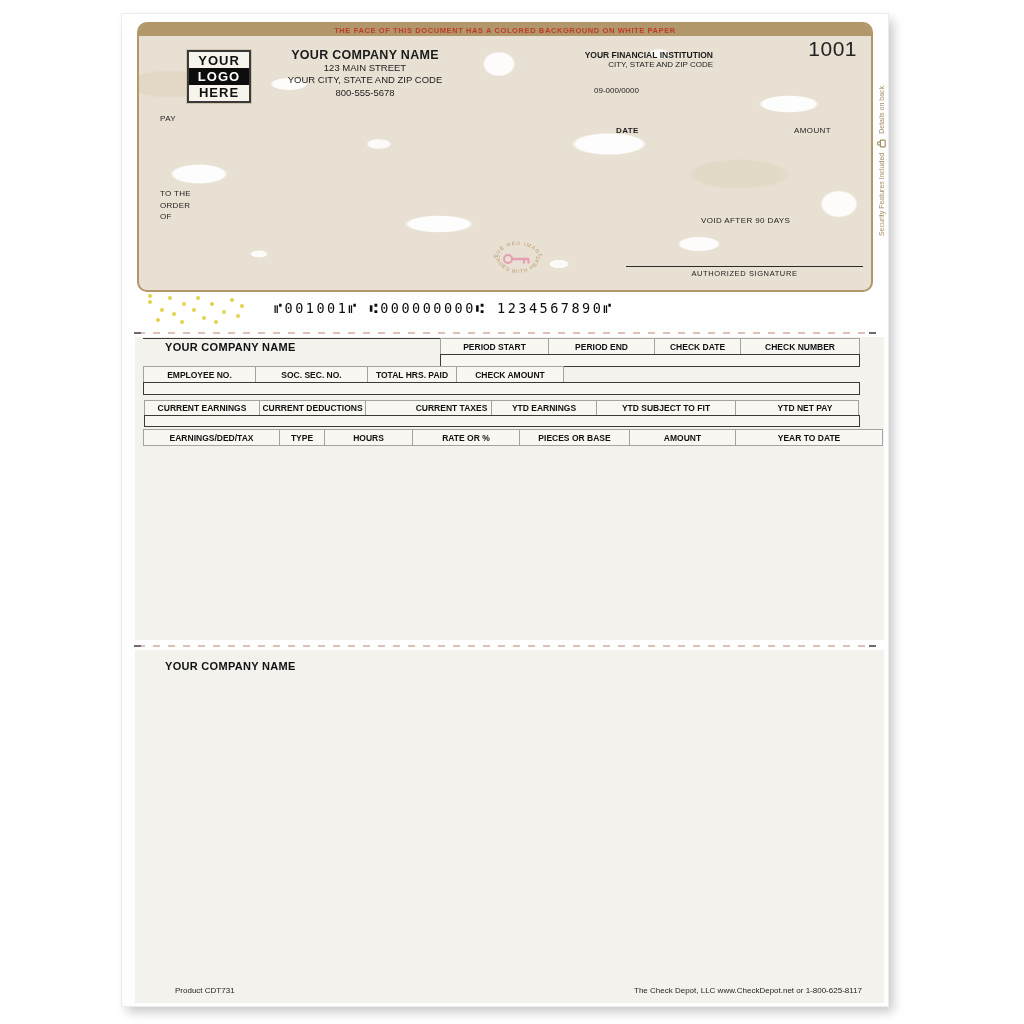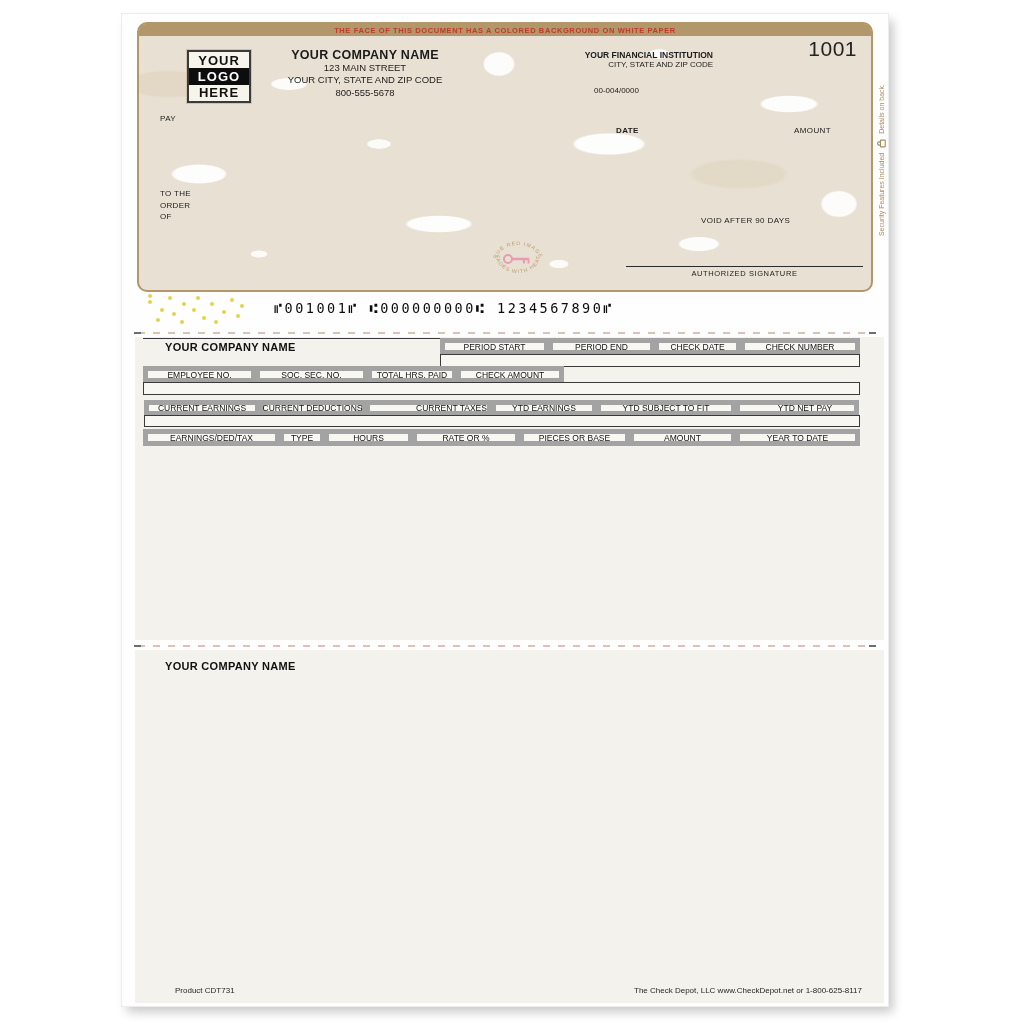--- a/index.html
+++ b/index.html
@@ -90,23 +90,23 @@
   .stub1 { position:absolute; left:13px; top:323px; width:749px; height:303px; background:#f3f2ec; }
   .stub2 { position:absolute; left:13px; top:636px; width:749px; height:353px; background:#f3f2ec; }
 
   .stub-company { position:absolute; font-size:11px; font-weight:bold; color:#111; letter-spacing:.3px; }
   .stub1-company { left:43px; top:327px; }
   .stub2-company { left:43px; top:646px; }
 
   .topline { position:absolute; left:21px; top:324px; width:297px; border-top:1px solid #3a3a3a; }
 
   .trow { position:absolute; display:flex; }
-  .tcell { border:5px solid #a3a3a3; margin-left:-1px; background:#f8f7f2; display:flex;
+  .tcell { border:1px solid #a3a3a3; margin-left:-1px; background:#f8f7f2; display:flex;
            align-items:center; justify-content:center; font-size:8.5px; color:#111;
-           white-space:nowrap; overflow:visible; }
+           white-space:nowrap; overflow:visible;font-weight:bold; }
   .tcell:first-child { margin-left:0; }
   .tempty { position:absolute; border:1px solid #3a3a3a; background:#f8f7f2; }
 
   
   .foot { position:absolute; font-size:8px; color:#1f1f1f; }
   .foot-left  { left:53px; top:972px; }
   .foot-right { right:26px; top:972px; }
 </style>
 </head>
 <body>
@@ -129,21 +129,21 @@
         <div class="company-name">YOUR COMPANY NAME</div>
         <div class="company-line">123 MAIN STREET</div>
         <div class="company-line">YOUR CITY, STATE AND ZIP CODE</div>
         <div class="company-line">800-555-5678</div>
       </div>
 
       <div class="bank-block">
         <div class="bank-name">YOUR FINANCIAL INSTITUTION</div>
         <div class="bank-line">CITY, STATE AND ZIP CODE</div>
       </div>
-      <div class="fraction">00-004/0000</div>
+      <div class="fraction">09-000/0000</div>
 
       <div class="check-number">1001</div>
 
       <div class="lbl lbl-pay">PAY</div>
       <div class="lbl lbl-date">DATE</div>
       <div class="lbl lbl-amt">AMOUNT</div>
       <div class="lbl lbl-void">VOID AFTER 90 DAYS</div>
 
       <div class="order-of">
         <div>TO THE</div>
@@ -222,21 +222,21 @@
     </div>
     <div class="tempty" style="left:22px; top:401px; width:716px; height:12px;"></div>
 
     <div class="trow" style="left:21px; top:415px; height:17px;">
       <div class="tcell" style="width:137px;">EARNINGS/DED/TAX</div>
       <div class="tcell" style="width:46px;">TYPE</div>
       <div class="tcell" style="width:89px;">HOURS</div>
       <div class="tcell" style="width:108px;">RATE OR %</div>
       <div class="tcell" style="width:111px;">PIECES OR BASE</div>
       <div class="tcell" style="width:107px;">AMOUNT</div>
-      <div class="tcell" style="width:125px;">YEAR TO DATE</div>
+      <div class="tcell" style="width:148px;">YEAR TO DATE</div>
     </div>
 
     <div class="perf perf2"></div>
 
     <div class="stub2"></div>
     <div class="stub-company stub2-company">YOUR COMPANY NAME</div>
 
     <div class="foot foot-left">Product CDT731</div>
     <div class="foot foot-right">The Check Depot, LLC  www.CheckDepot.net  or  1-800-625-8117</div>
   </div>

